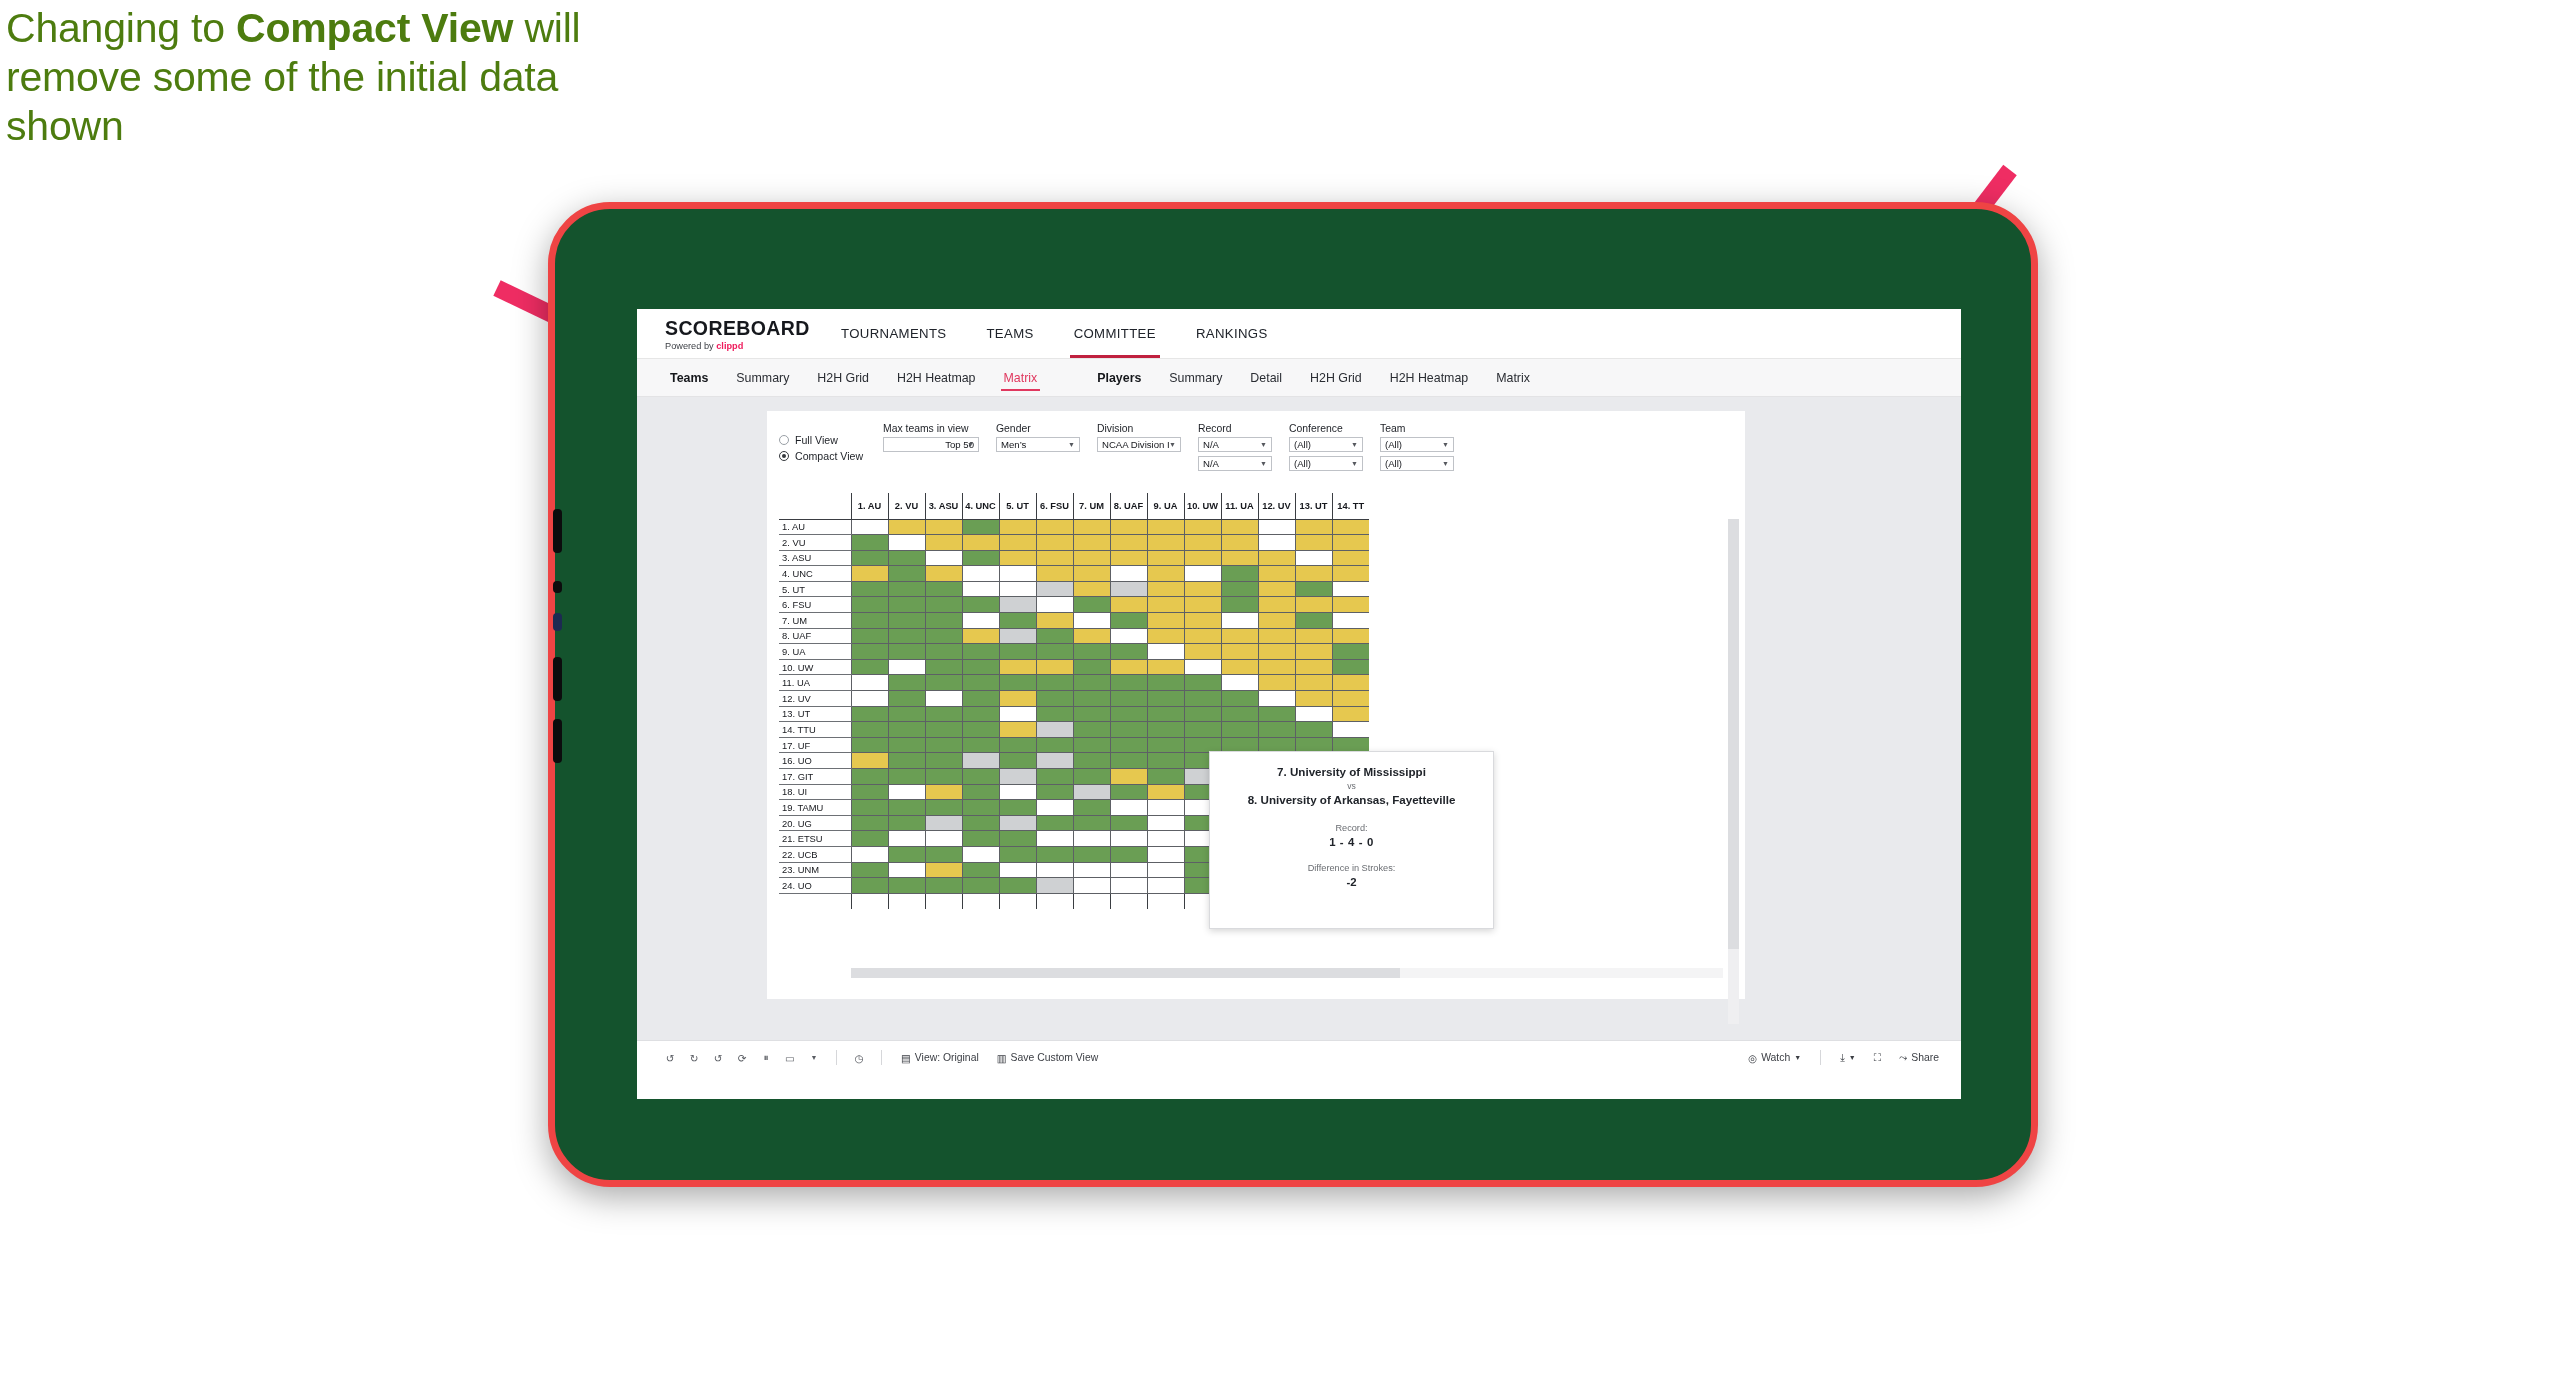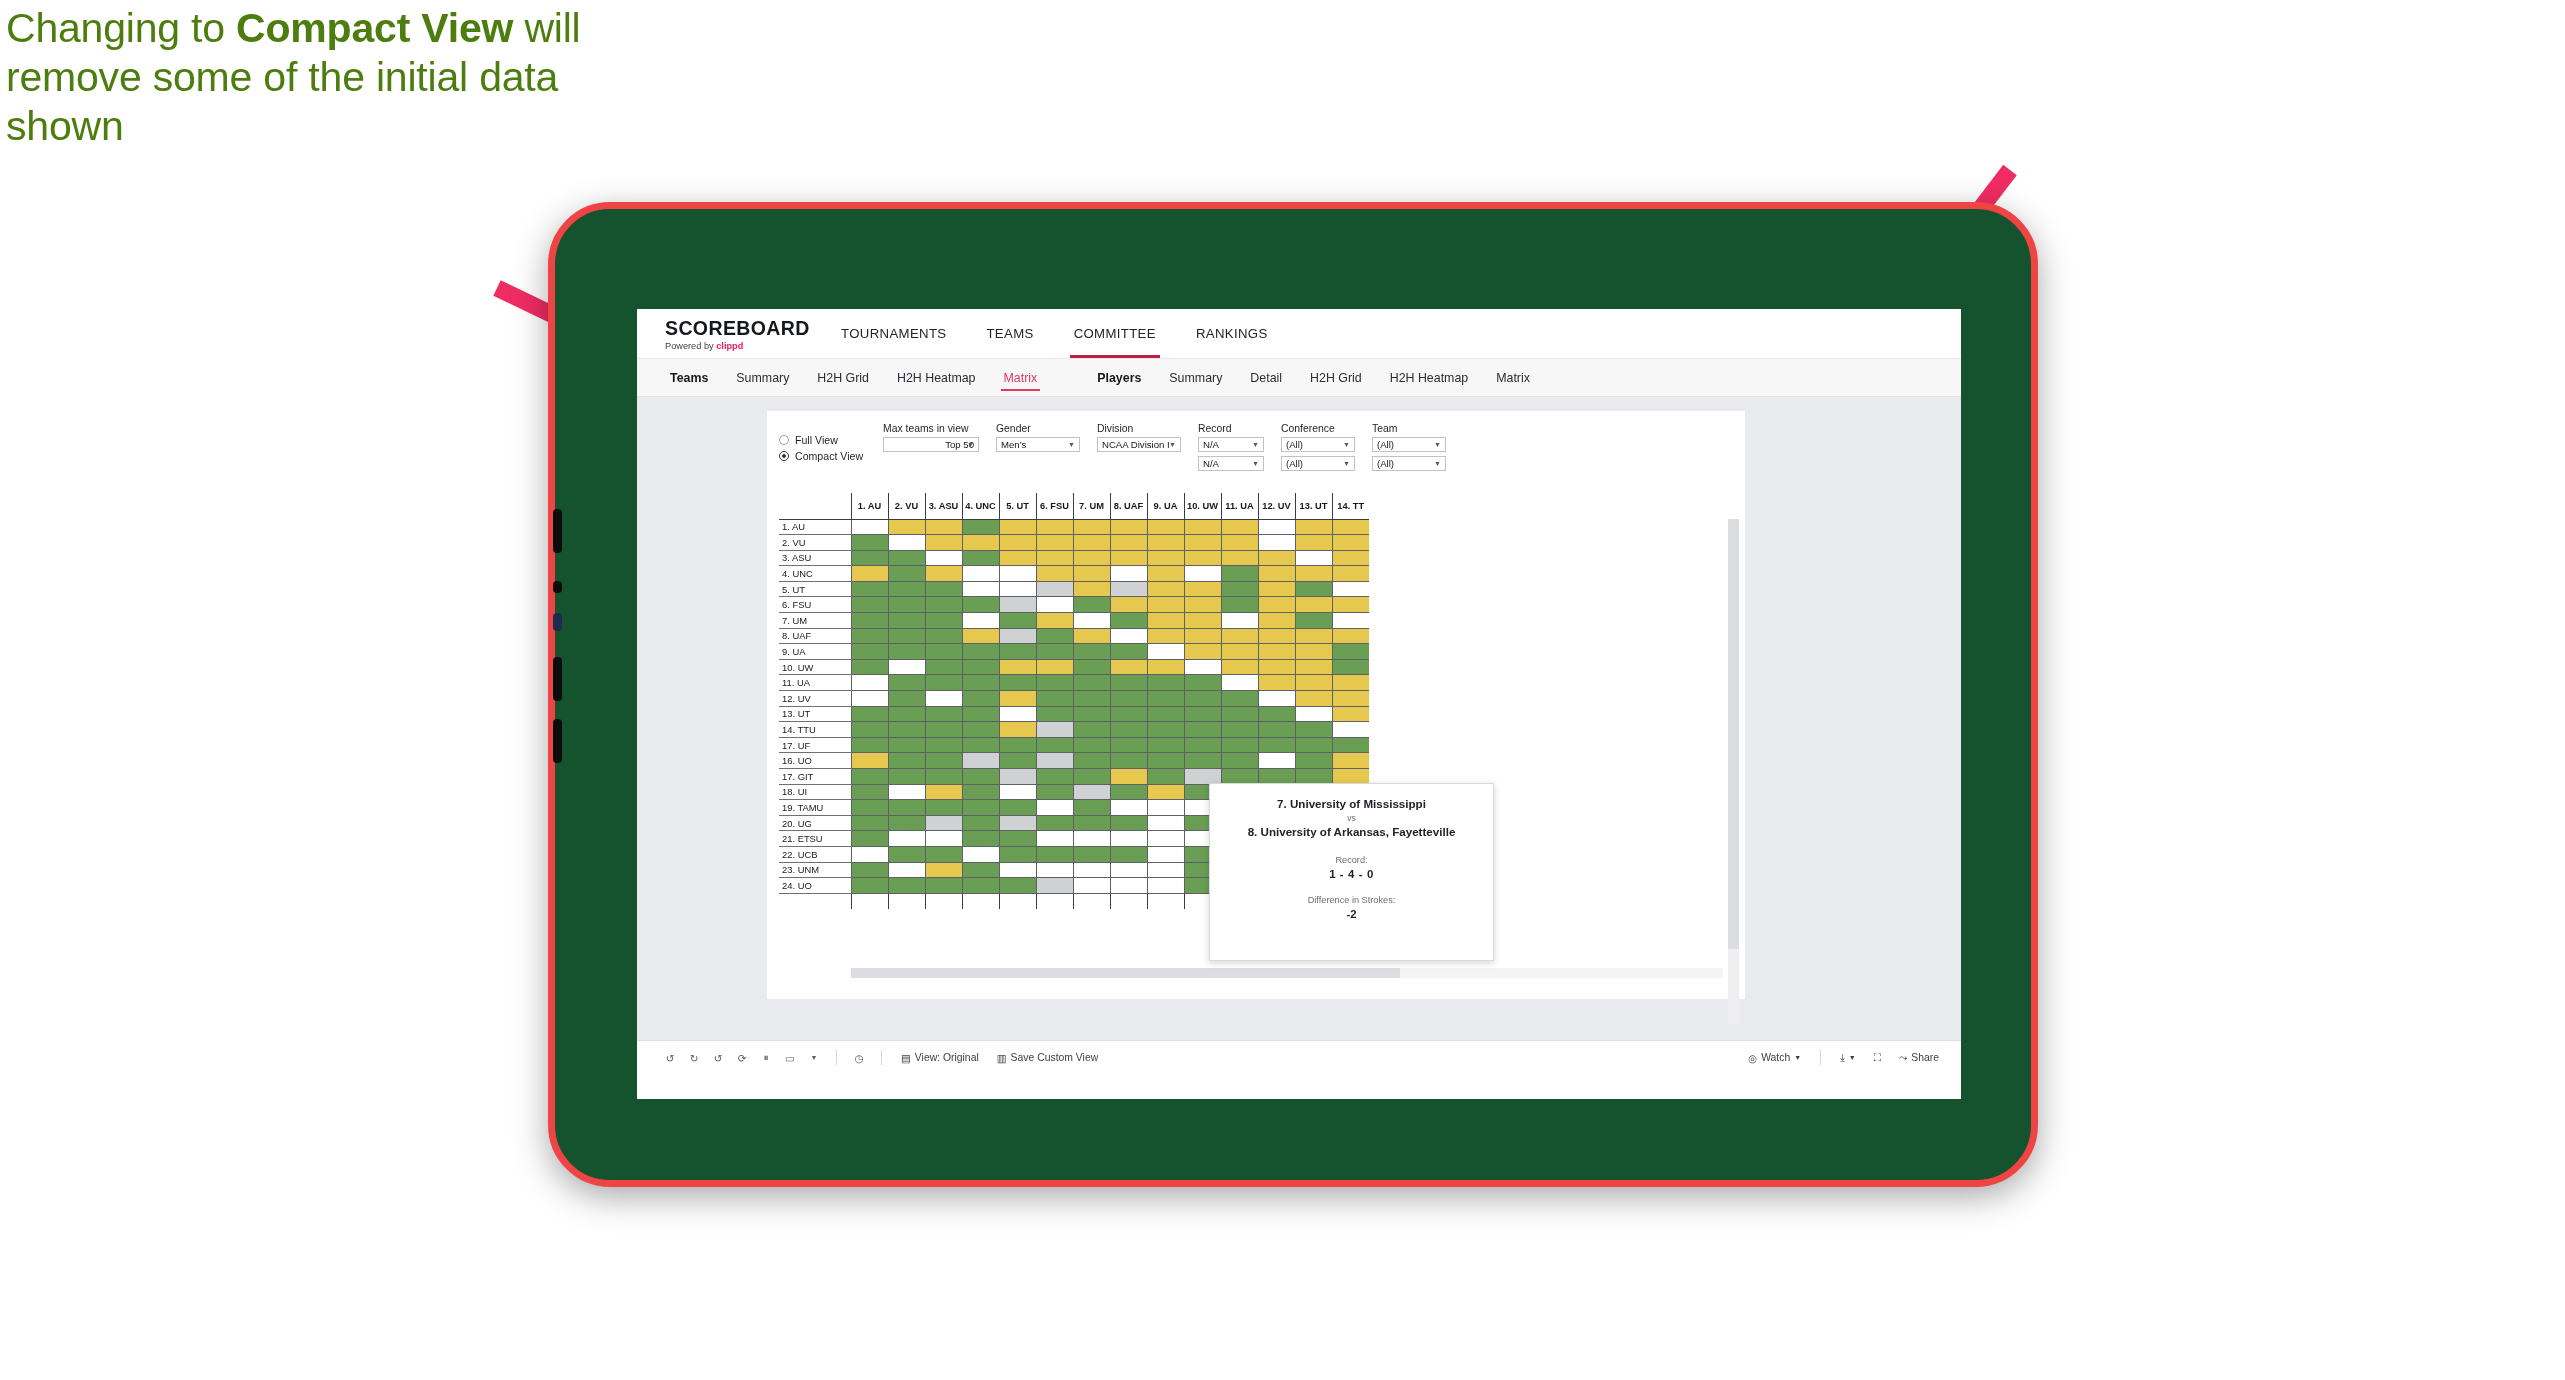--- a/index.html
+++ b/index.html
@@ -118,21 +118,21 @@
   .fsel {
     height:15px; border:1px solid #bfc2c7; background:#fff;
     font-size:9.6px; color:#16181d; display:flex; align-items:center;
     padding: 0 4px; position:relative; margin-bottom:4px;
   }
   .fsel .cap { white-space:nowrap; overflow:hidden; }
   .fsel .car { position:absolute; right:4px; font-size:7px; color:#55585e; line-height:1; }
   .w-top50 { width:96px;justify-content:flex-end; }
   .w-gender{ width:84px; }
   .w-div   { width:84px; }
-  .w-reg   { width:66px; }
+  .w-reg   { width:74px; }
   .w-conf  { width:74px; }
   .w-team  { width:74px; }
 
   
   .matrix-wrap { position:absolute; left:12px; top:82px; right:8px; bottom:36px; }
   table.mtx { border-collapse: collapse; table-layout: fixed; }
   table.mtx th.corner { width:72px; background:#fff; border-bottom:1.3px solid #3a3d42; }
   table.mtx th.colh {
     width:37px; height:26px; background:#fff;
     font-size:9.3px; font-weight:600; color:#16181d; text-align:center;
@@ -156,21 +156,21 @@
 
   .vscroll { position:absolute; right:-2px; top:26px; width:11px; height:505px; background:#efeff1; }
   .vscroll i { position:absolute; left:0; top:0; width:11px; height:430px; background:#dcdde0; display:block; }
   .hscroll { position:absolute; left:72px; right:14px; bottom:-15px; height:10px; background:#f4f4f5; }
   .hscroll i { position:absolute; left:0; top:0; height:10px; width:63%; background:#dcdde0; display:block; }
 
   
   .tooltip {
     position:absolute; left:430px; top:258px; width:285px; height:178px;
     background:#fff; border:1px solid #d9dadd; box-shadow:0 2px 7px rgba(0,0,0,.17);
-    padding-top:13px; text-align:center; z-index:20;margin-top:32px;
+    padding-top:13px; text-align:center; z-index:20;
   }
   .tt-t1 { font-size:11.6px; color:#20242a; font-weight:600; }
   .tt-vs { font-size:8.6px; color:#6a6d72; margin:3px 0 2px; }
   .tt-t2 { font-size:11.6px; color:#20242a; font-weight:600; }
   .tt-lab{ font-size:9.2px; color:#6a6d72; margin-top:17px; }
   .tt-val{ font-size:11.4px; color:#20242a; font-weight:600; margin-top:3px; letter-spacing:.6px;}
   .tt-lab2{ font-size:9.2px; color:#6a6d72; margin-top:15px; }
   .tt-val2{ font-size:11.4px; color:#20242a; font-weight:700; margin-top:3px; }
 
   

